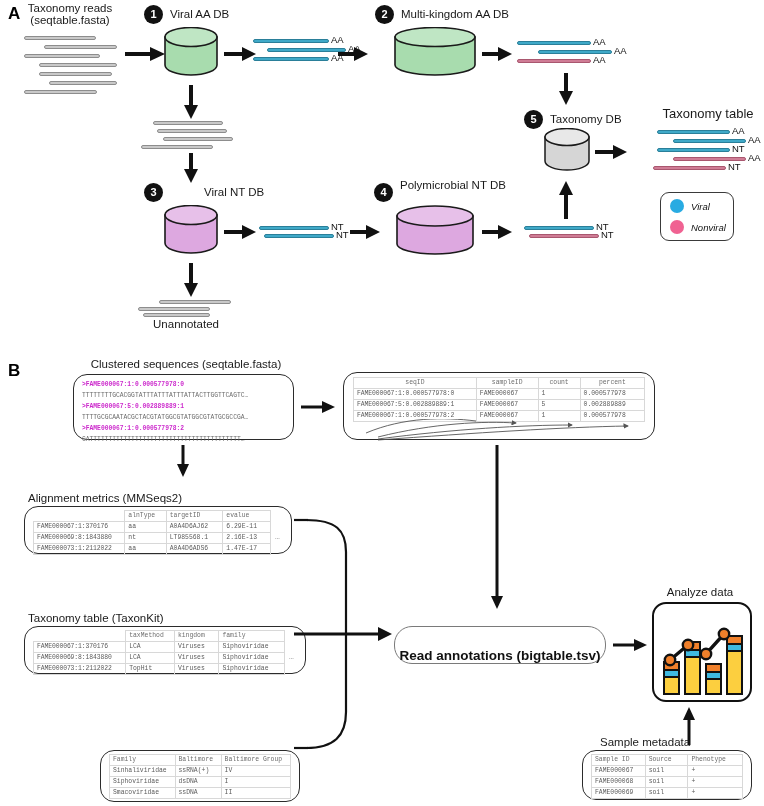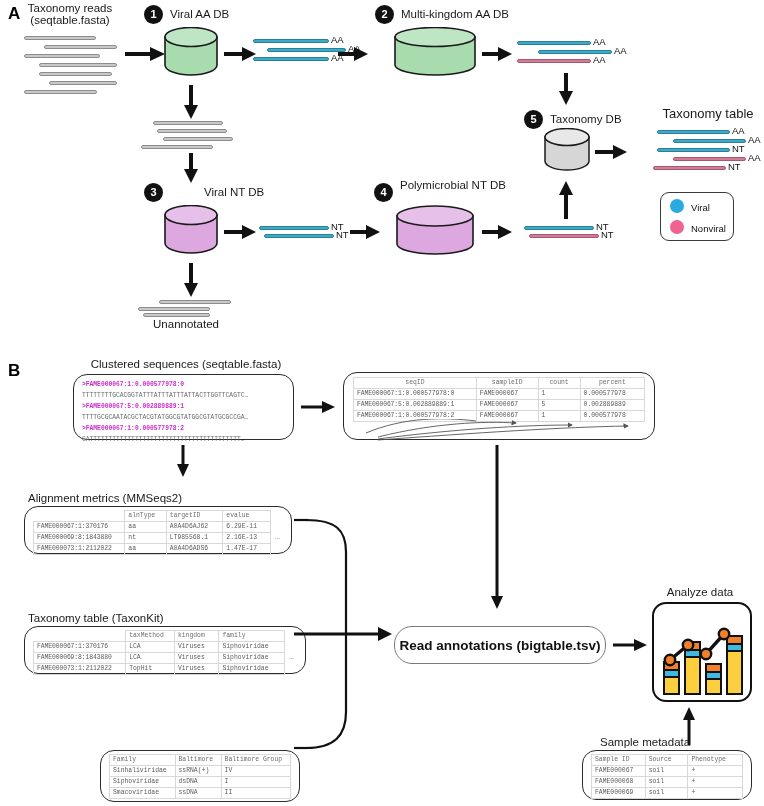--- a/index.html
+++ b/index.html
@@ -86,40 +86,40 @@
     position: absolute;
     border: 1.4px solid #3a3a3a;
     border-radius: 9px;
     background: #fff;
     box-sizing: border-box;
     padding: 6px 9px;
     display: flex;
     flex-direction: column;
     gap: 7px;
   }
-  .legend-row { display: flex; align-items: flex-end; gap: 7px; }
+  .legend-row { display: flex; align-items: center; gap: 7px; font-style: italic; }
   .legend-dot { width: 14px; height: 14px; border-radius: 50%; flex: none; }
   .legend-txt { font-size: 9.5px; color: #111; }
 
   
   .rbox {
     position: absolute;
     border: 1.6px solid #2b2b2b;
     border-radius: 14px;
     background: #ffffff;
     box-sizing: border-box;
   }
   .rbox-pill {
     position: absolute;
     border: 1.4px solid #7a7a7a;
     border-radius: 18px;
     background: #ffffff;
     box-sizing: border-box;
     display: flex;
-    align-items: center;
+    align-items: flex-end;
     justify-content: center;
   }
   .pill-label {
     font-size: 13.5px;
     font-weight: bold;
     color: #111;
     white-space: nowrap;
   }
   table.mini {
     border-collapse: collapse;

